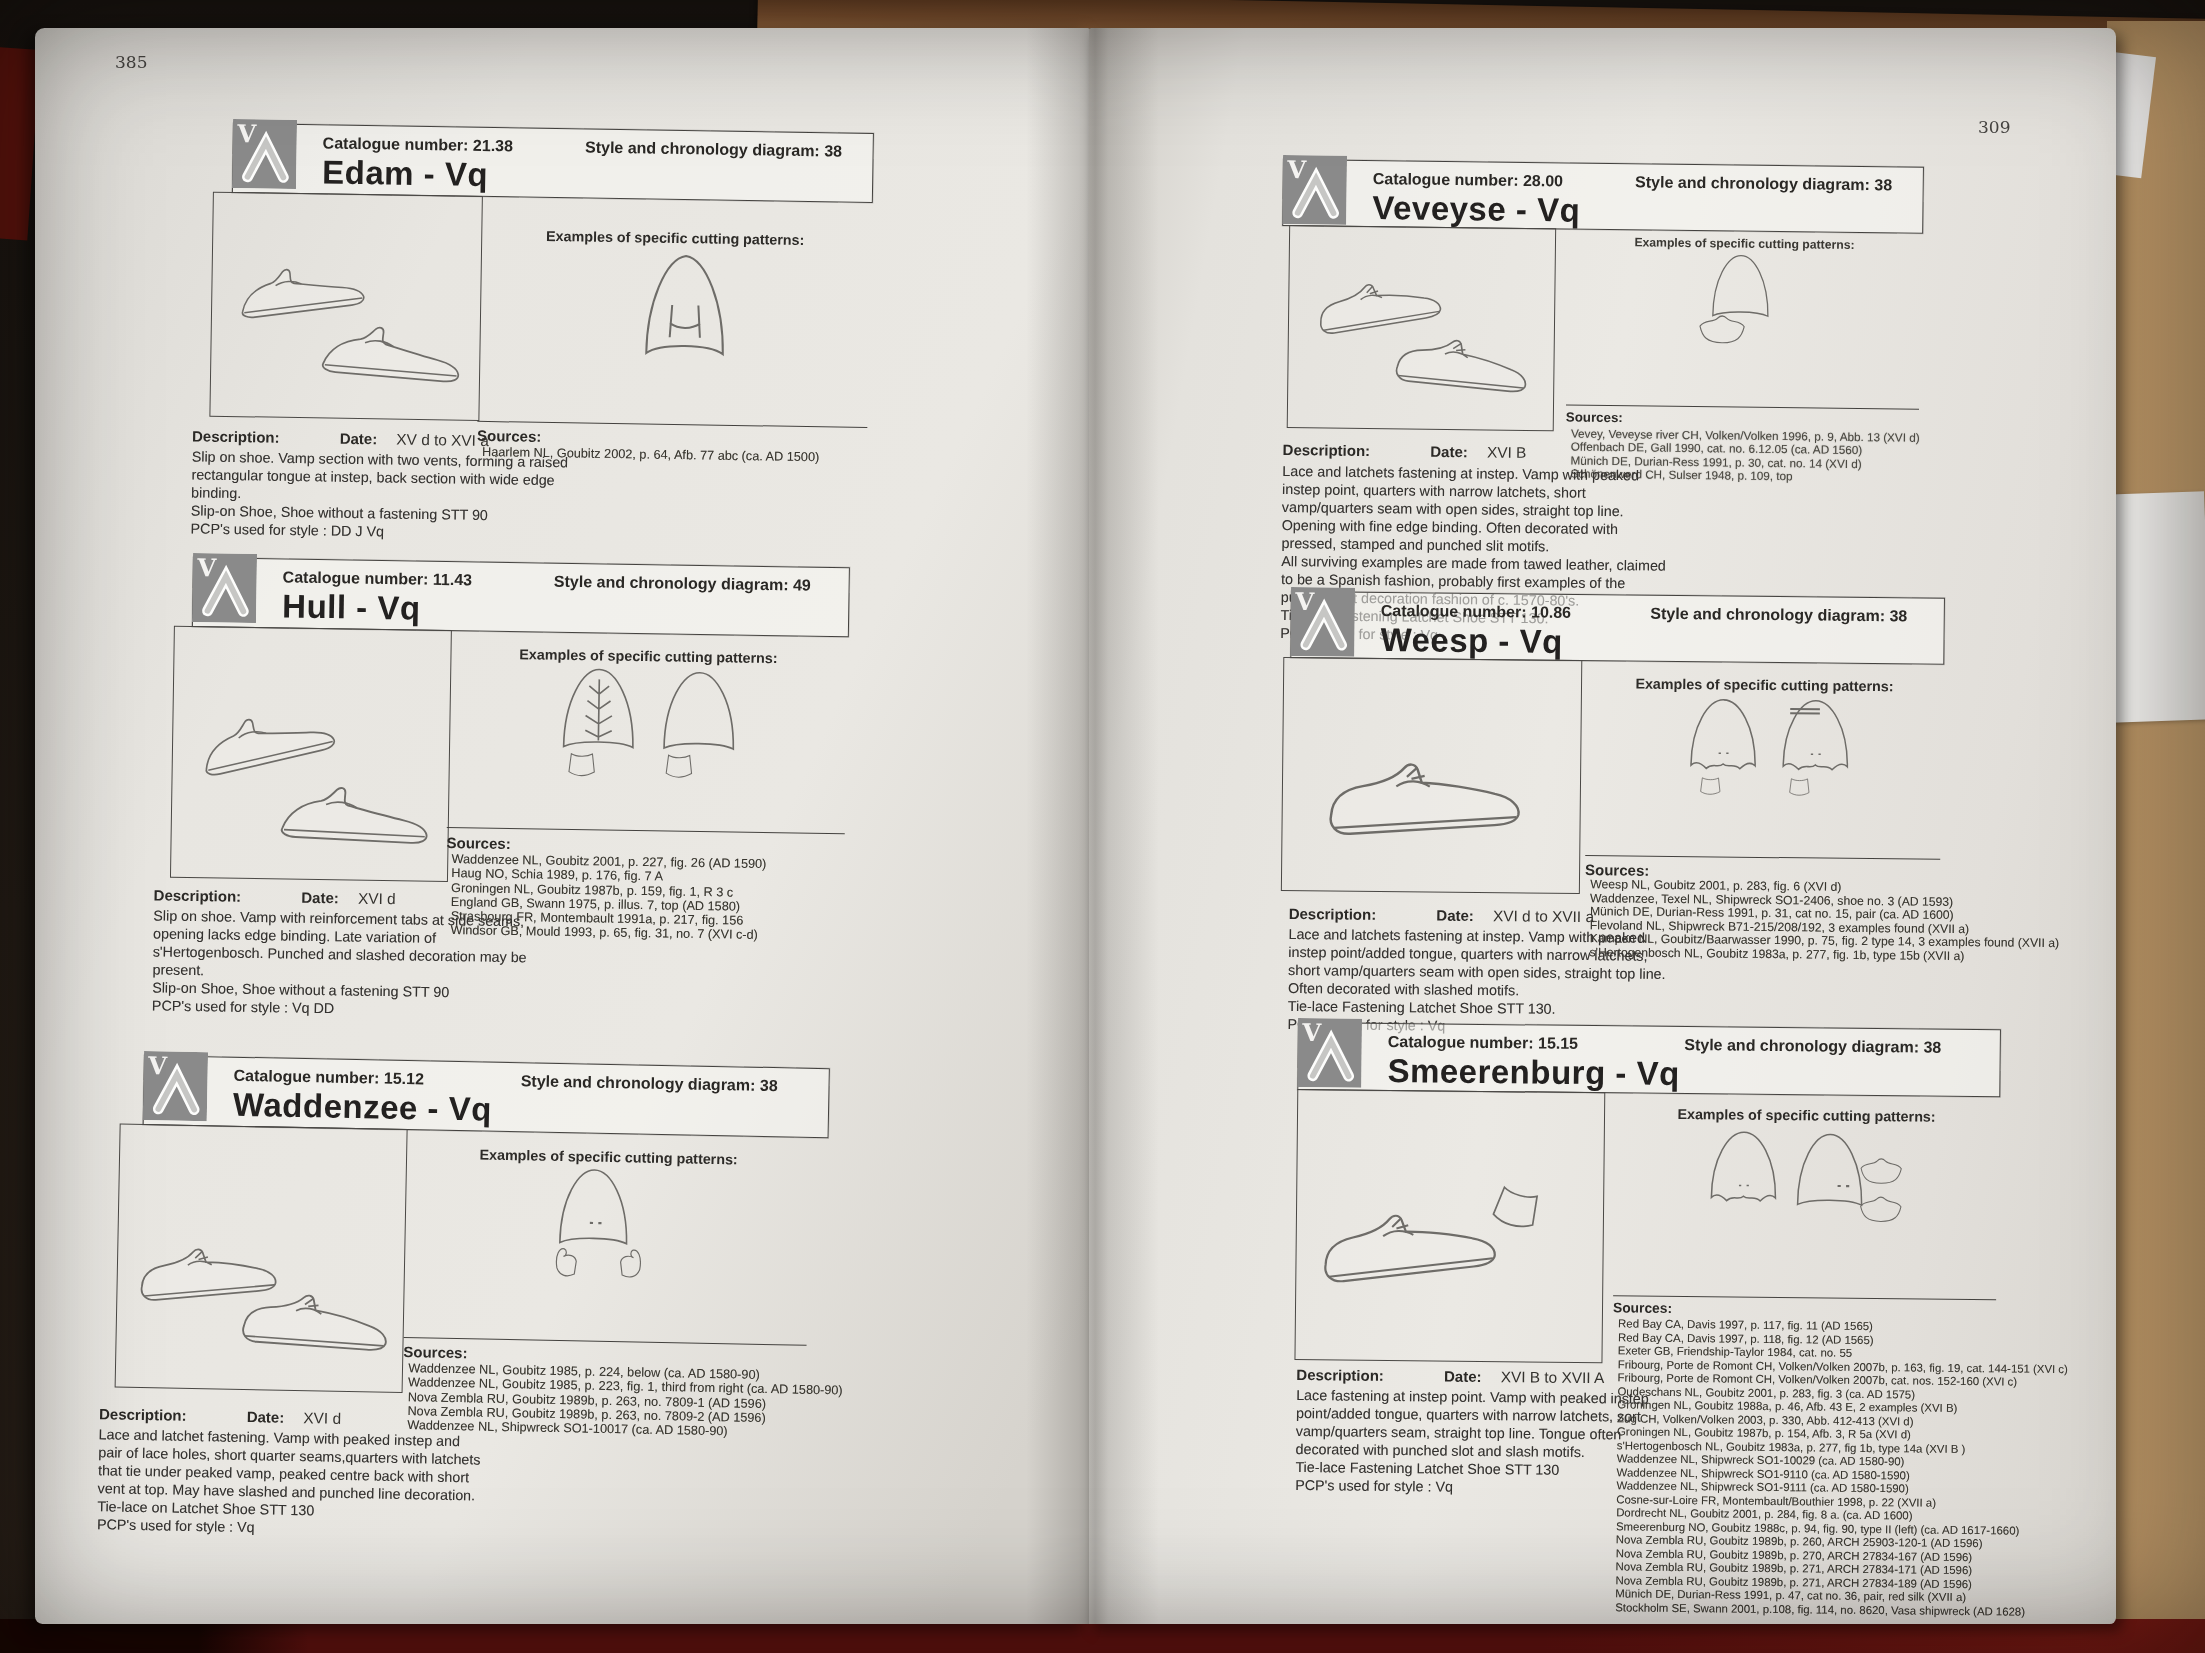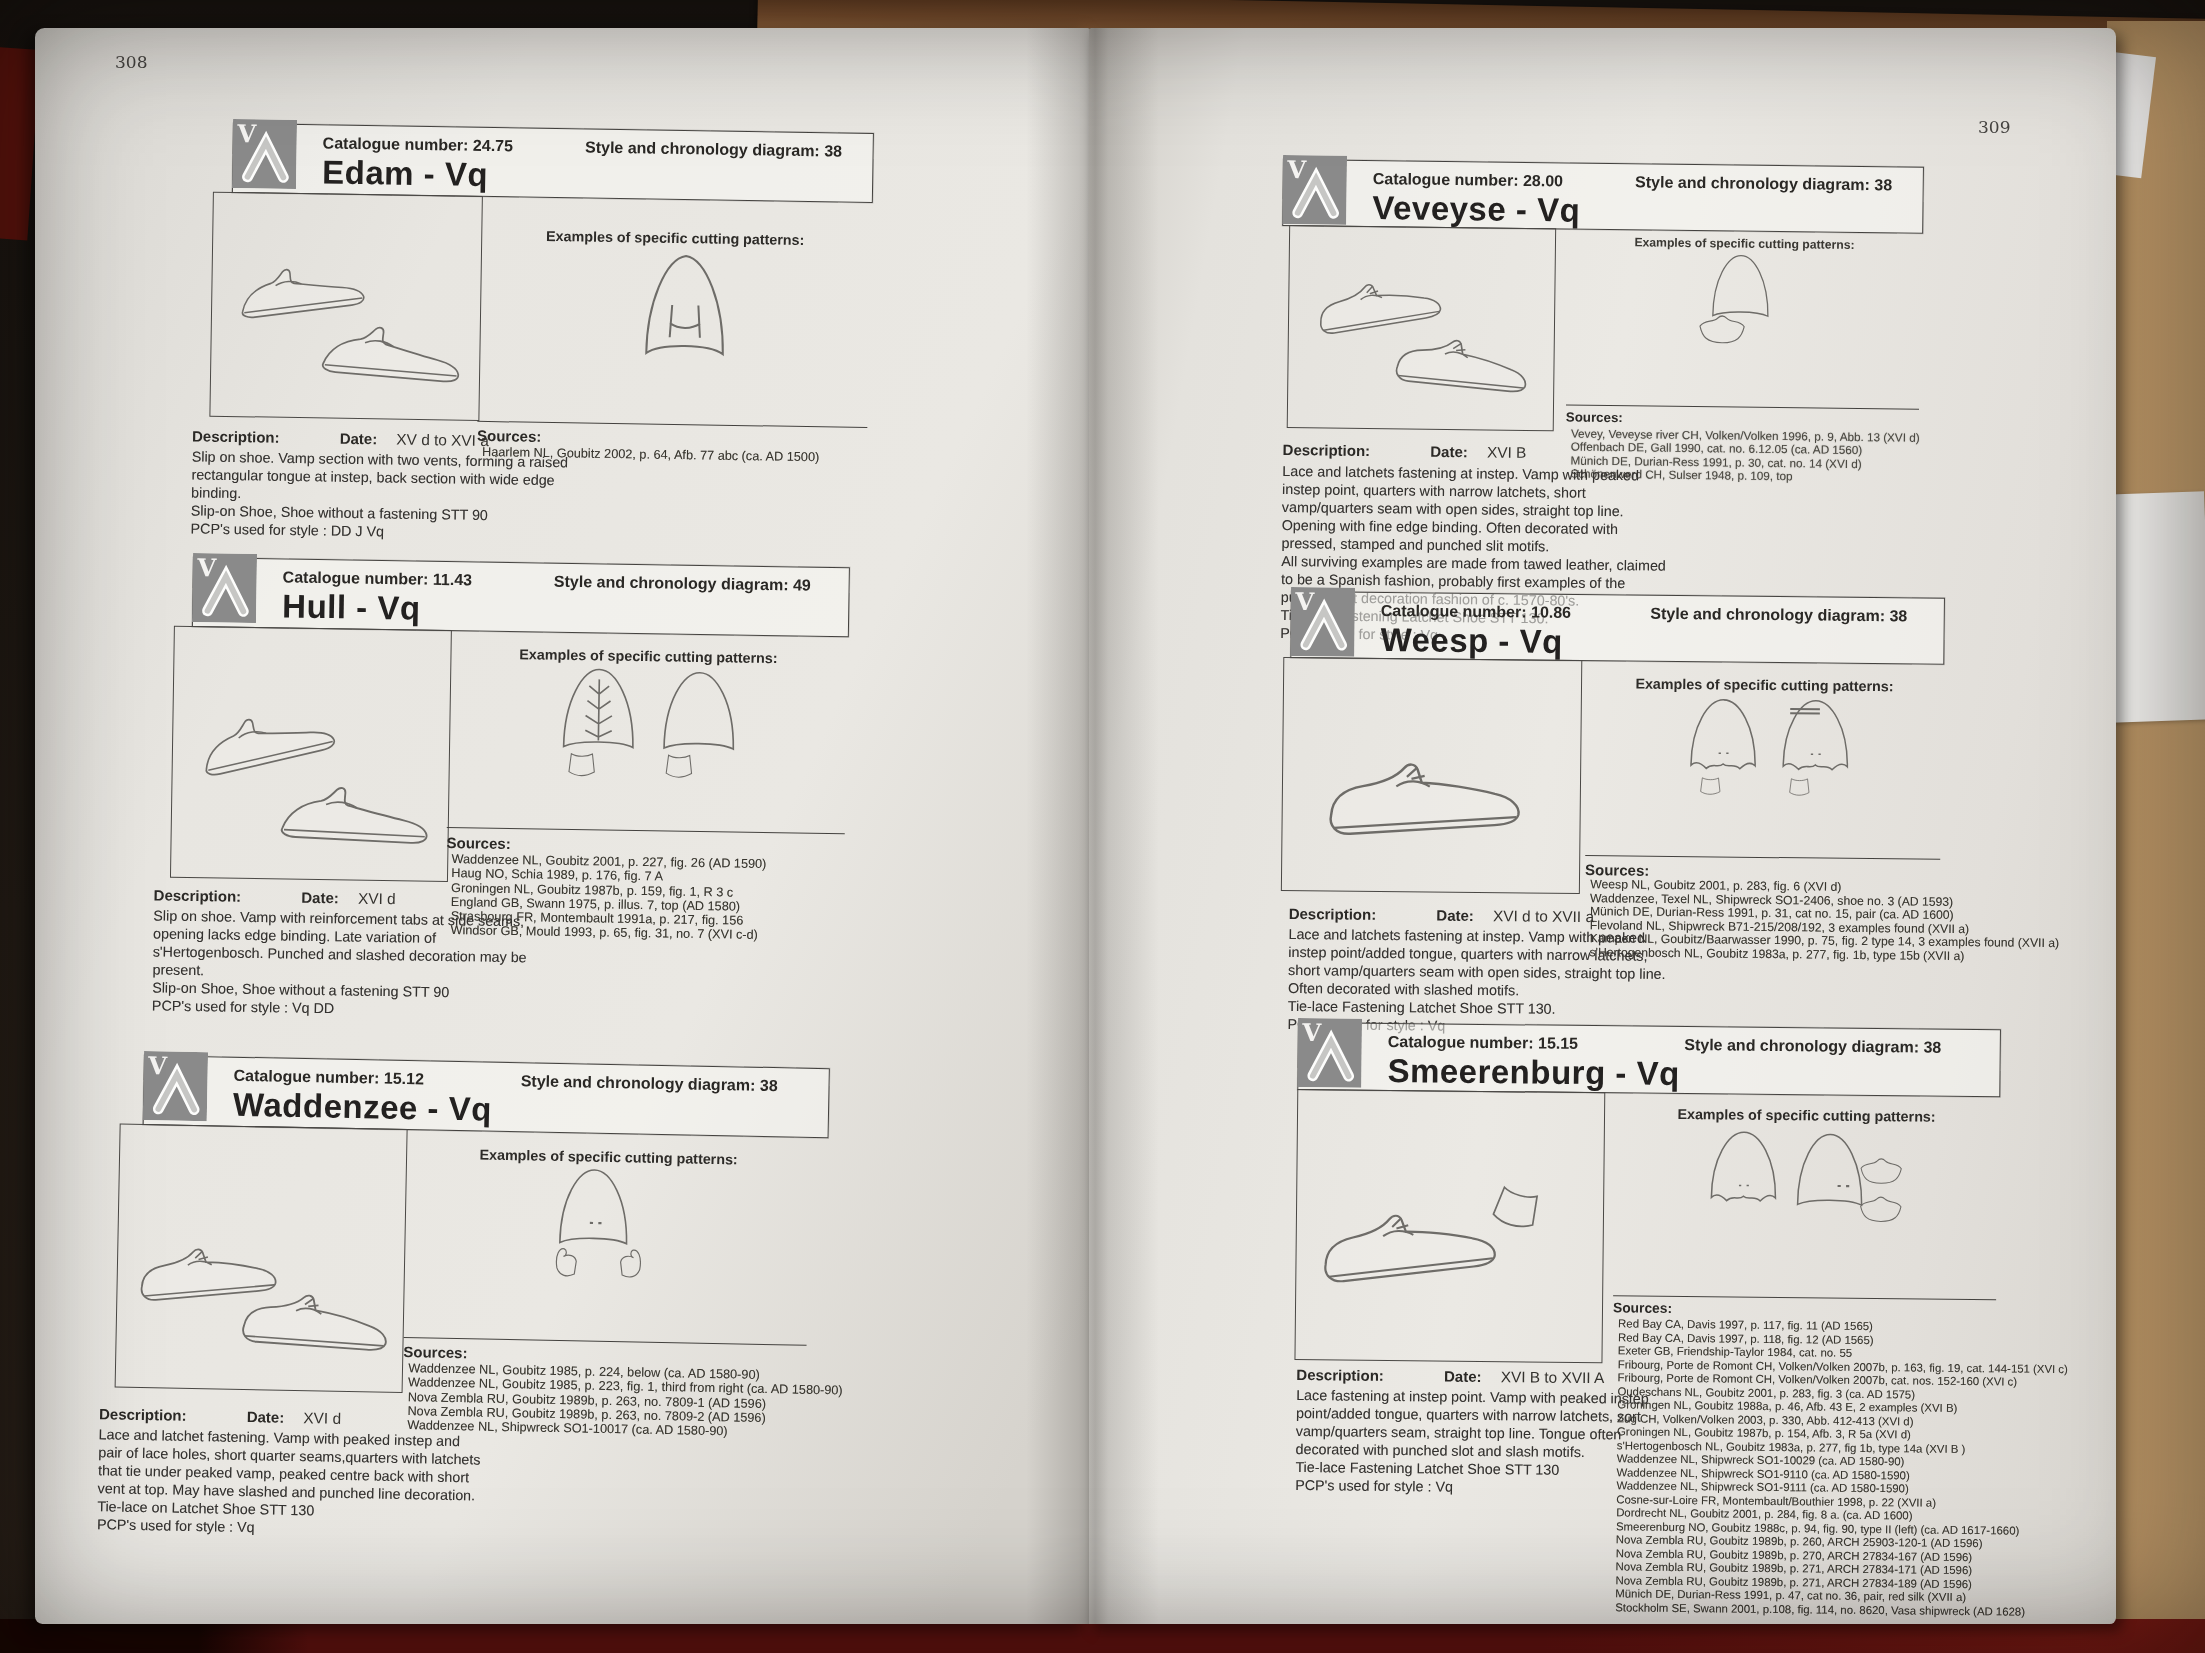--- a/index.html
+++ b/index.html
@@ -178,34 +178,34 @@
   <div class="paper-top-right"></div>
   <div class="paper-mid-right"></div>
   <div class="red-edge-left"></div>
   <div class="page-edges"></div>
   <div class="cover-bottom"></div>
 
   <div class="book">
     <div class="page page-left"></div>
     <div class="page page-right"></div>
     <div class="gutter"></div>
-    <div class="pageno" style="left:80px;top:24px;">308</div>
+    <div class="pageno" style="left:80px;top:24px;">385</div>
     <div class="pageno" style="left:1943px;top:89px;">309</div>
   </div>
 
   <div class="entry e1">
     <div class="hdr">
       <svg class="logo" viewBox="0 0 100 108">
         <rect width="100" height="108" fill="#8a8a8a"></rect>
         <text x="7" y="36" font-family="DejaVu Serif,serif" font-size="38" font-weight="bold" fill="#f4f3f1">V</text>
         <path d="M24,90 L52,36 L80,90" fill="none" stroke="#fdfdfc" stroke-width="17" stroke-linecap="round"></path>
         <path d="M24,90 L52,36 L80,90" fill="none" stroke="#c6c6c4" stroke-width="9" stroke-linecap="round"></path>
       </svg>
       <div class="catline">
-        <span class="cat"><span>Catalogue number:</span> <span>24.75</span></span>
+        <span class="cat"><span>Catalogue number:</span> <span>21.38</span></span>
         <span class="sty"><span>Style and chronology diagram:</span> <span>38</span></span>
       </div>
       <div class="title">Edam  - Vq</div>
     </div>
     <div class="pbox">
       <svg viewBox="0 0 500 420">
         <use href="#shoeA" transform="translate(30,120) scale(1.35) rotate(-8)"></use>
         <use href="#shoeA" transform="translate(205,200) scale(1.5) rotate(4)"></use>
       </svg>
     </div>

